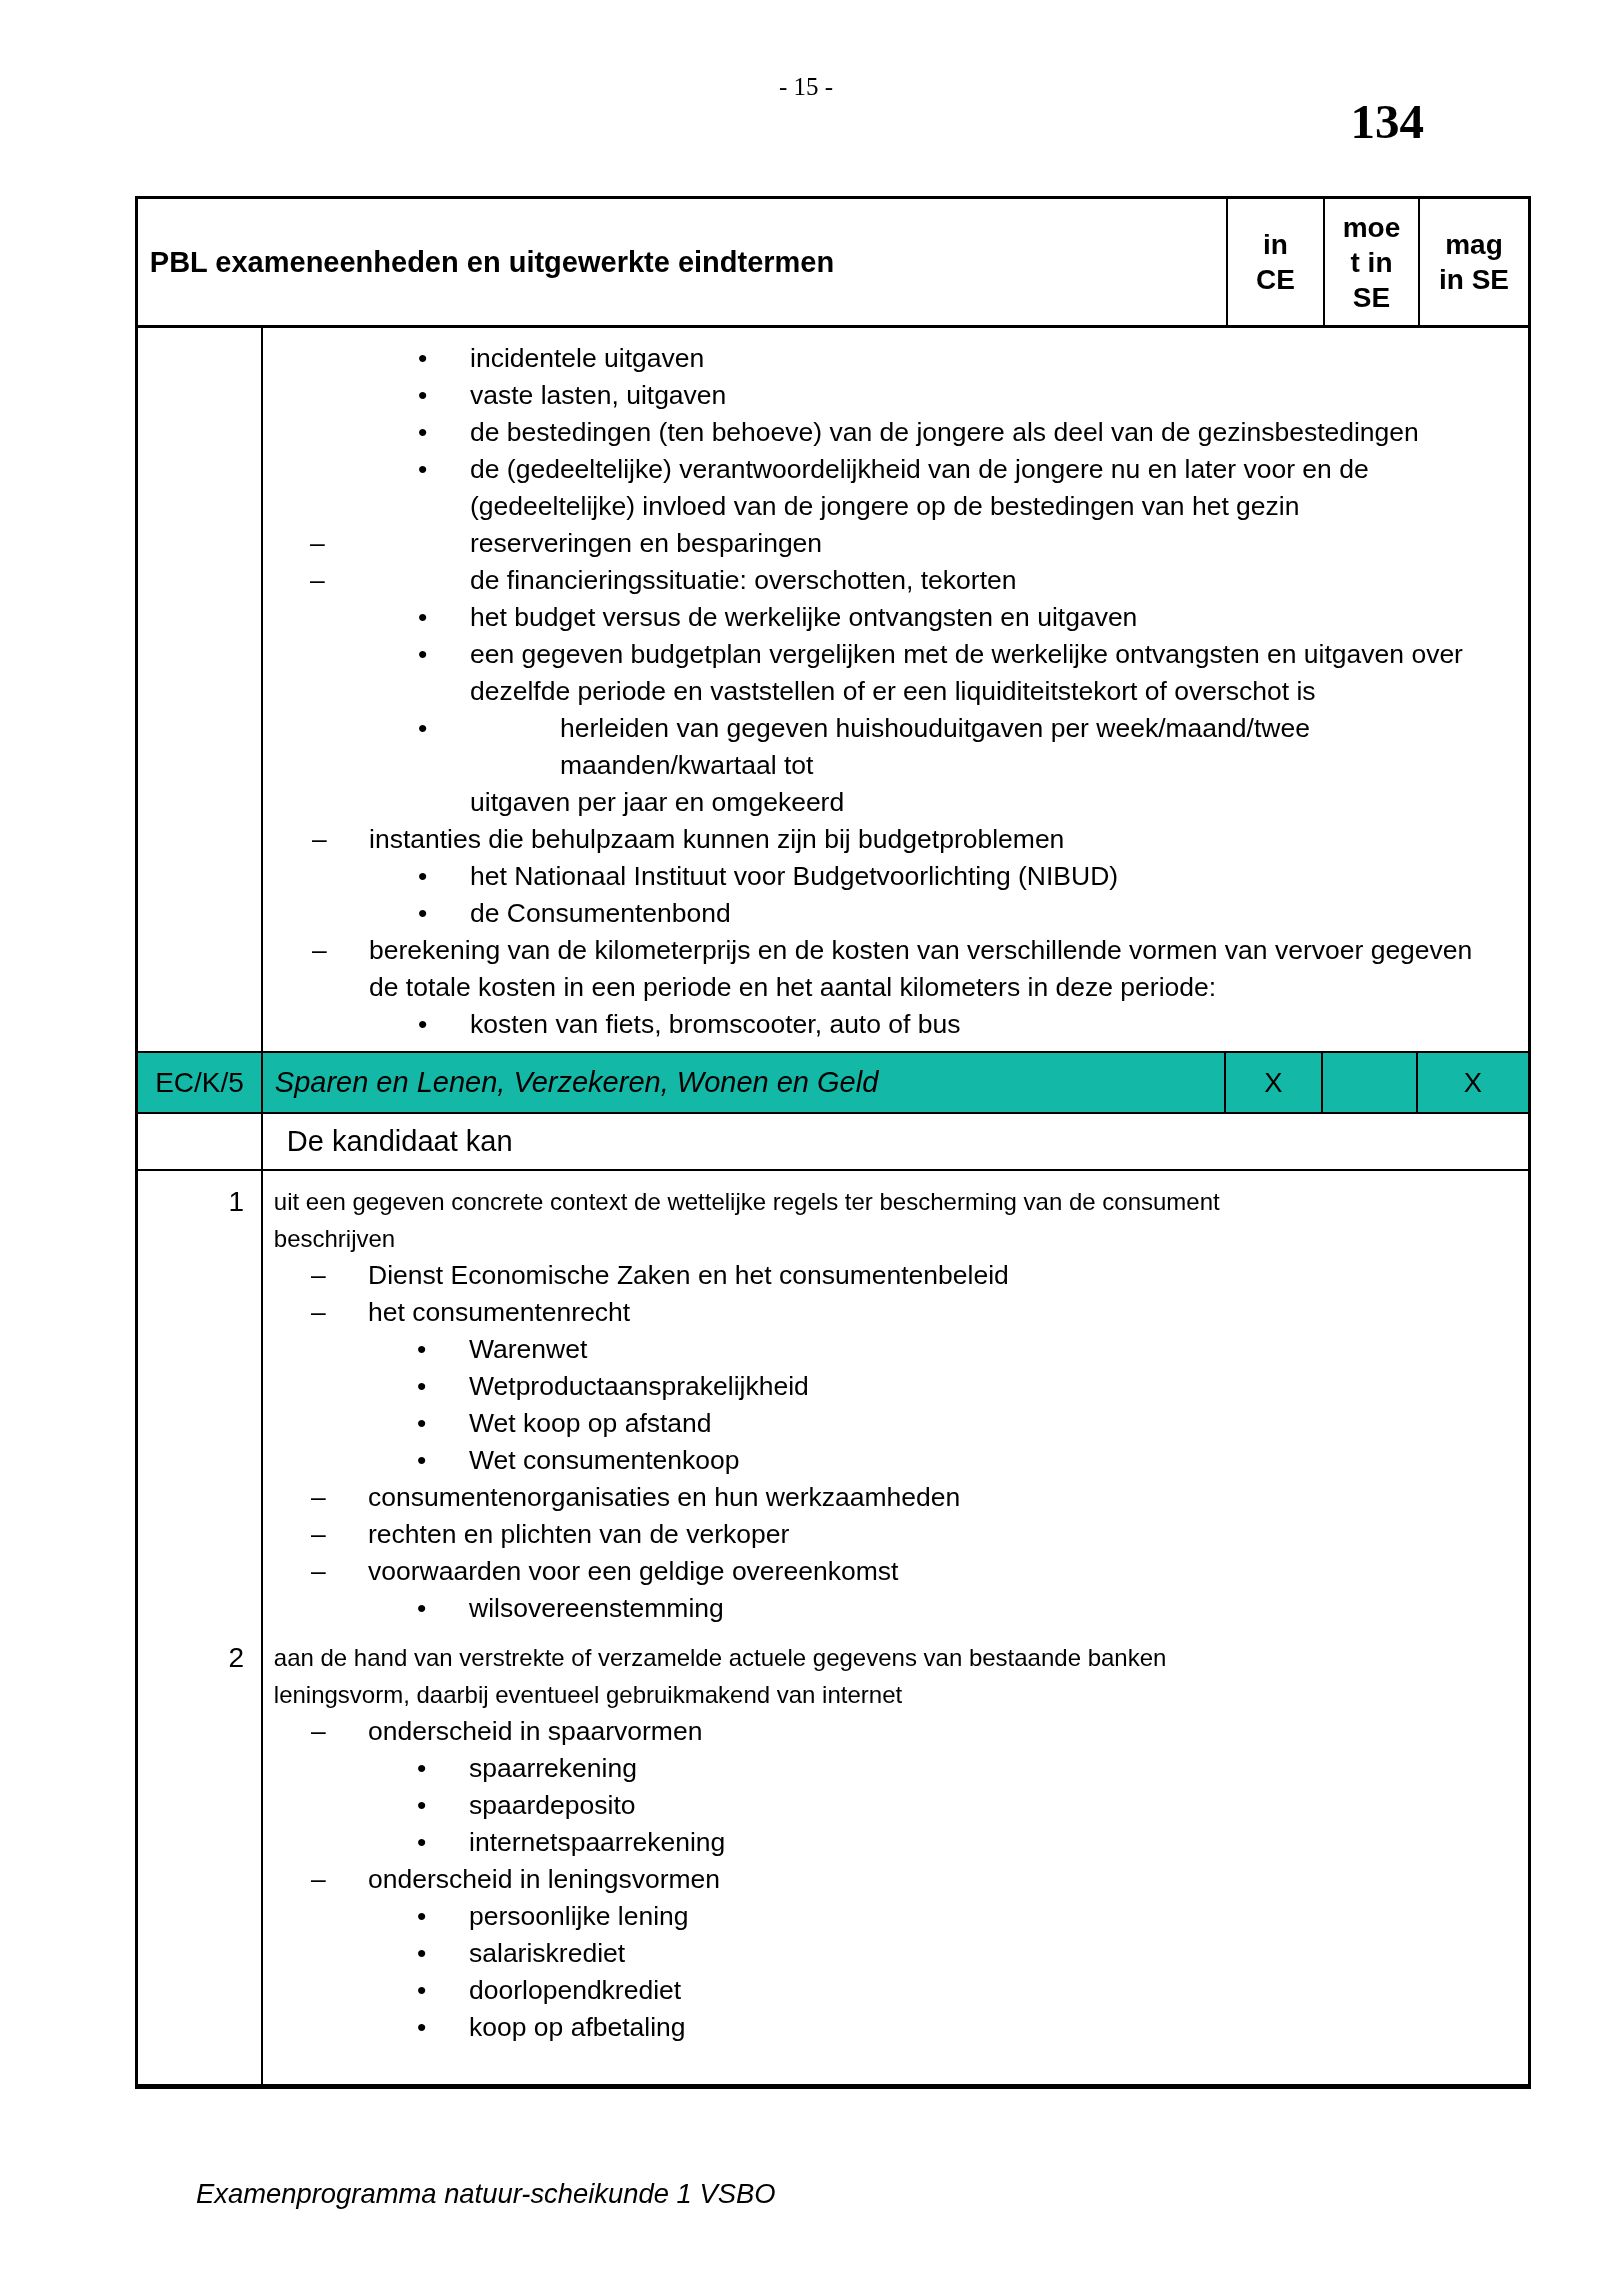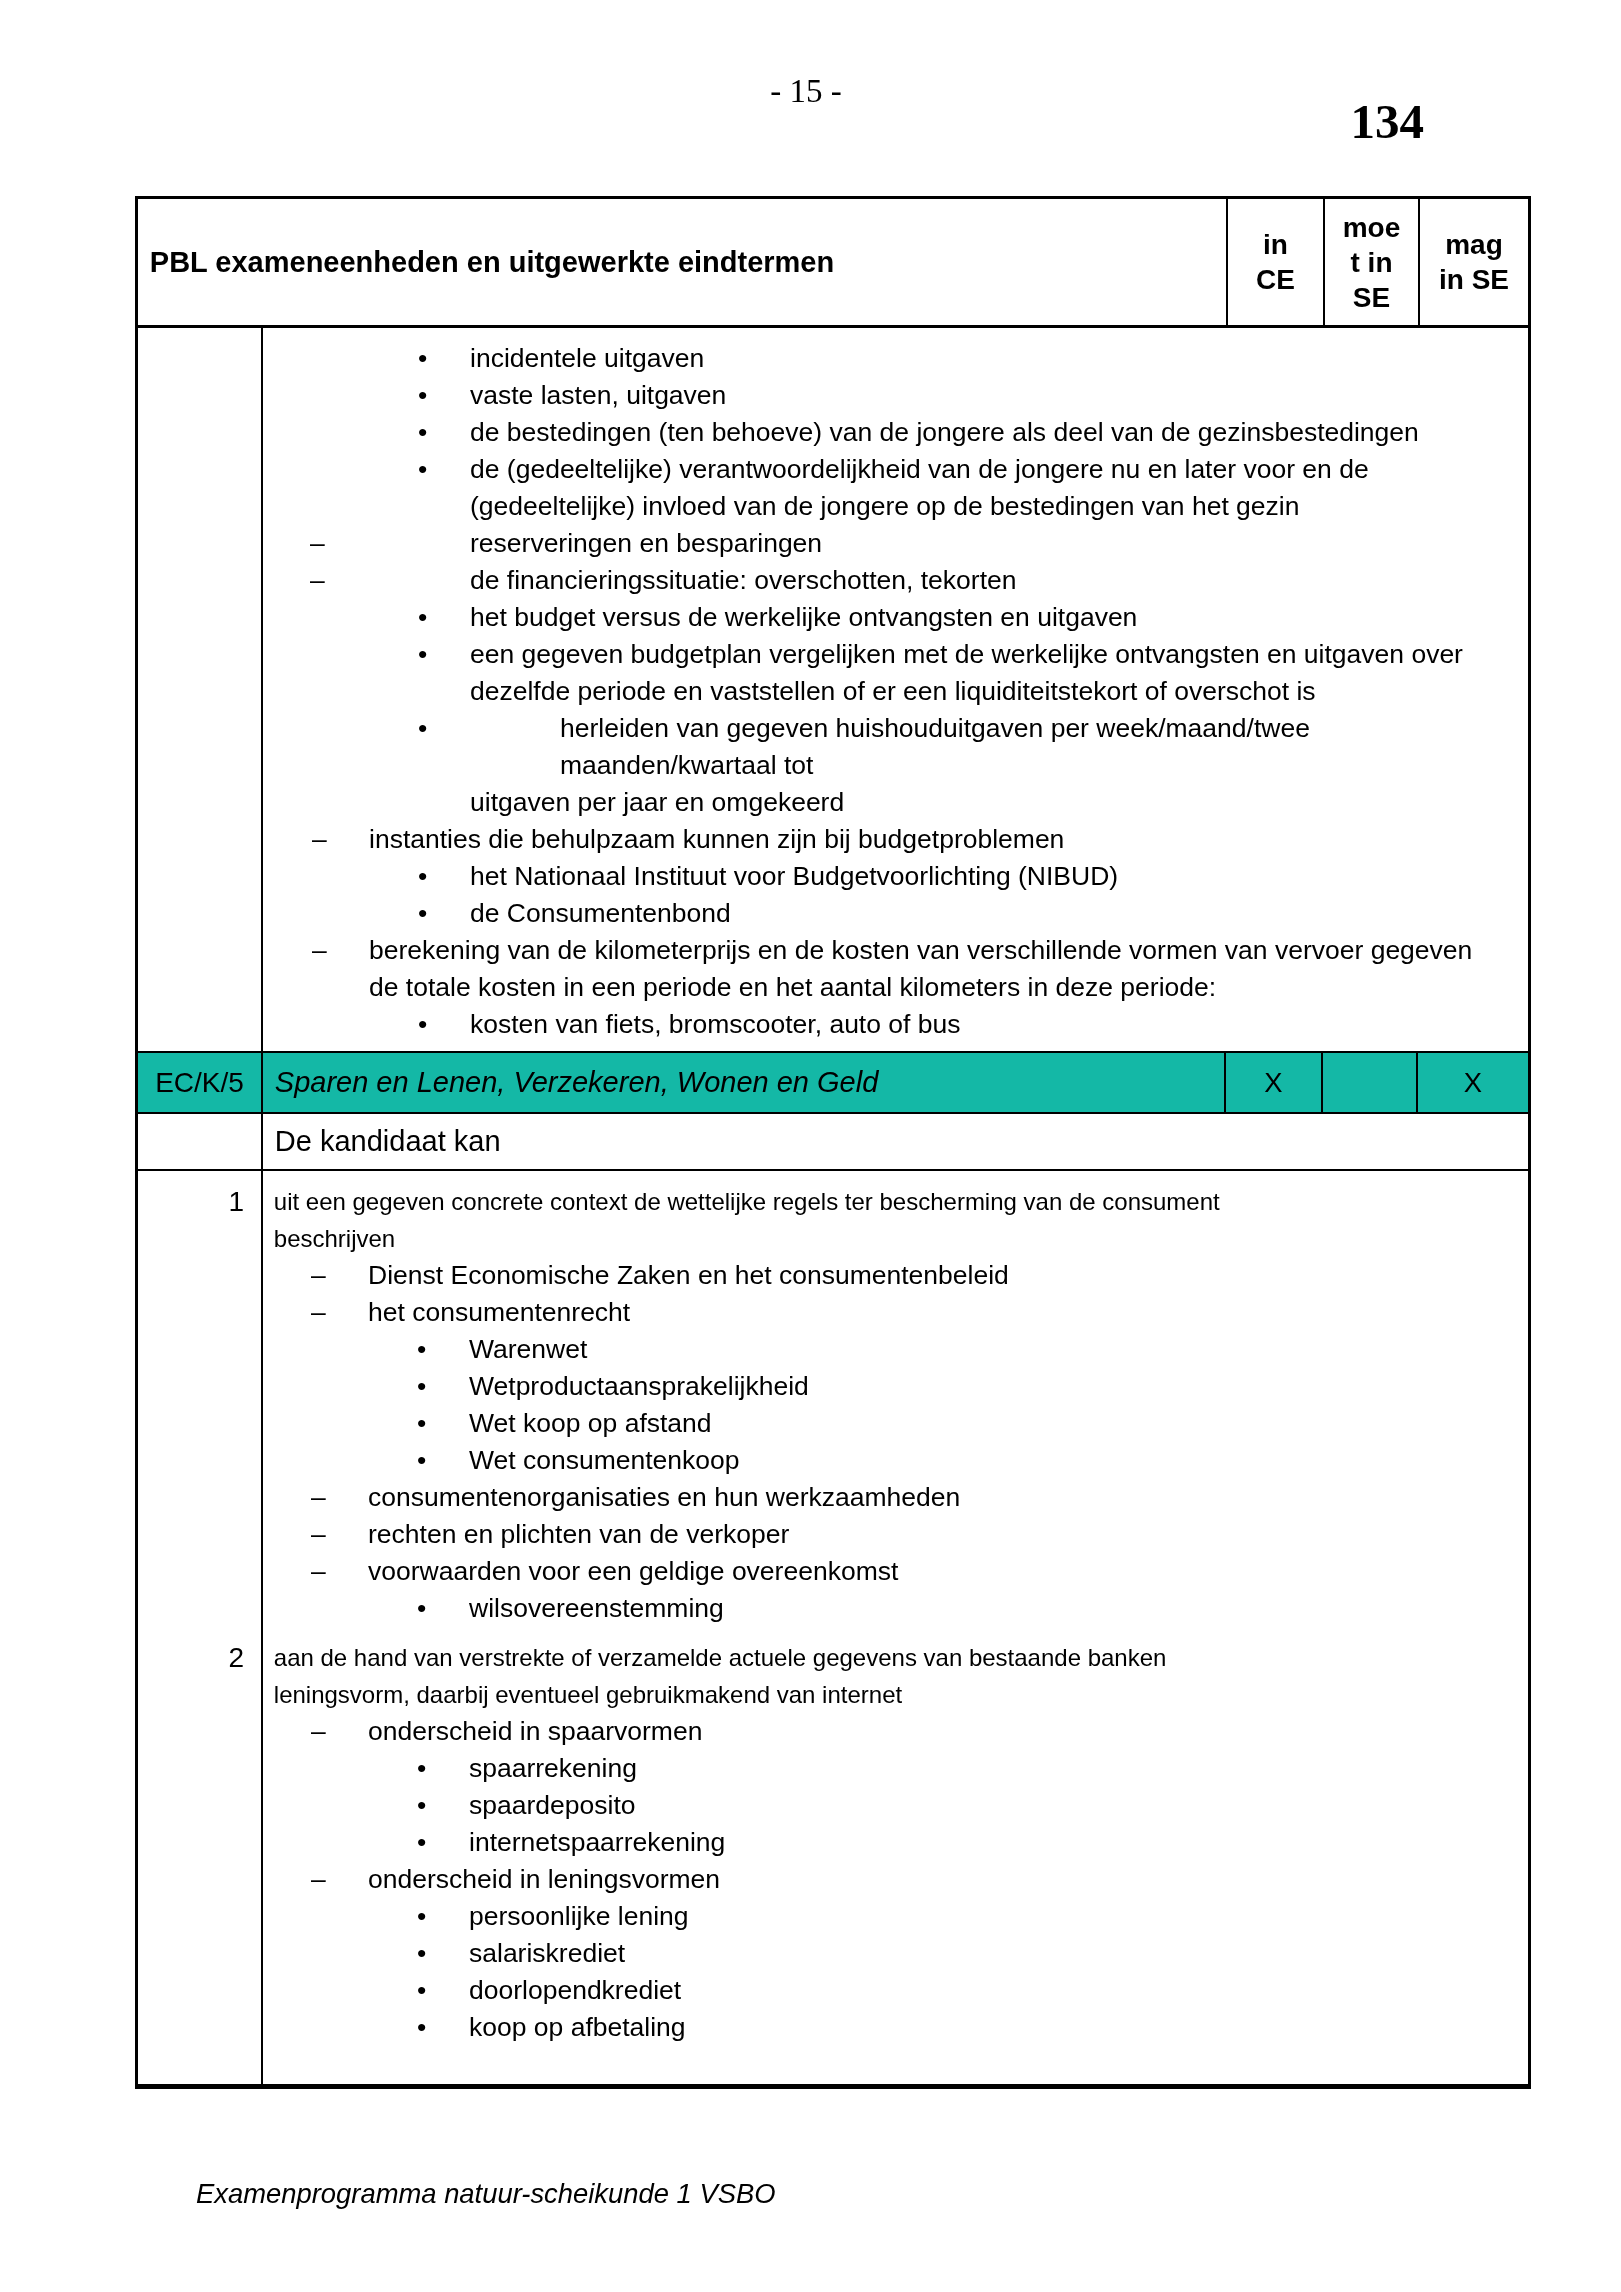--- a/index.html
+++ b/index.html
@@ -3,21 +3,21 @@
 <meta charset="utf-8">
 <style>
   html,body{margin:0;padding:0;}
   body{
     width:1621px;height:2293px;position:relative;background:#ffffff;color:#000;
     font-family:"Liberation Sans", sans-serif;
   }
   
   .page-number{
     position:absolute;top:73px;left:0;width:1612px;text-align:center;
-    font-family:"Liberation Serif", serif;font-size:33px;
+    font-family:"Liberation Serif", serif;font-size:25px;
   }
   .corner-number{
     position:absolute;top:96px;left:1206px;width:218px;text-align:right;
     font-family:"Liberation Serif", serif;font-weight:bold;font-size:49px;line-height:51px;
   }
   .footer-line{
     position:absolute;left:196px;top:2178px;
     font-style:italic;font-size:27.4px;
   }
   
@@ -48,21 +48,21 @@
   
   .section-row{
     display:grid;grid-template-columns:123px 963px 97px 95px 1fr;height:61px;
     background:#14b8a6;border-bottom:2px solid #000;
   }
   .sec-code{display:flex;align-items:center;justify-content:center;font-size:28px;}
   .sec-title{border-left:2px solid #000000;display:flex;align-items:center;padding-left:11.8px;font-size:29px;font-style:italic;}
   .sec-x{border-left:2px solid #000;display:flex;align-items:center;justify-content:center;font-size:27.4px;}
   
   .kandidaat-row{display:flex;height:57px;border-bottom:2px solid #000;}
-  .kandidaat-text{display:flex;align-items:center;padding-left:11.8px;font-size:29px;}
+  .kandidaat-text{display:flex;align-items:center;padding-left:11.8px;font-size:29px;margin-left:12px;}
   
   .items-row{position:relative;height:913px;padding-top:11.8px;overflow:hidden;}
   .items-vline{position:absolute;left:123px;top:0;bottom:0;width:2px;background:#000;}
   .items-box{margin-left:124px;}
   .item{position:relative;}
   .item + .item{margin-top:11.8px;}
   .item-num{
     position:absolute;left:-124px;top:0;width:106px;text-align:right;
     font-size:28px;line-height:37px;
   }

